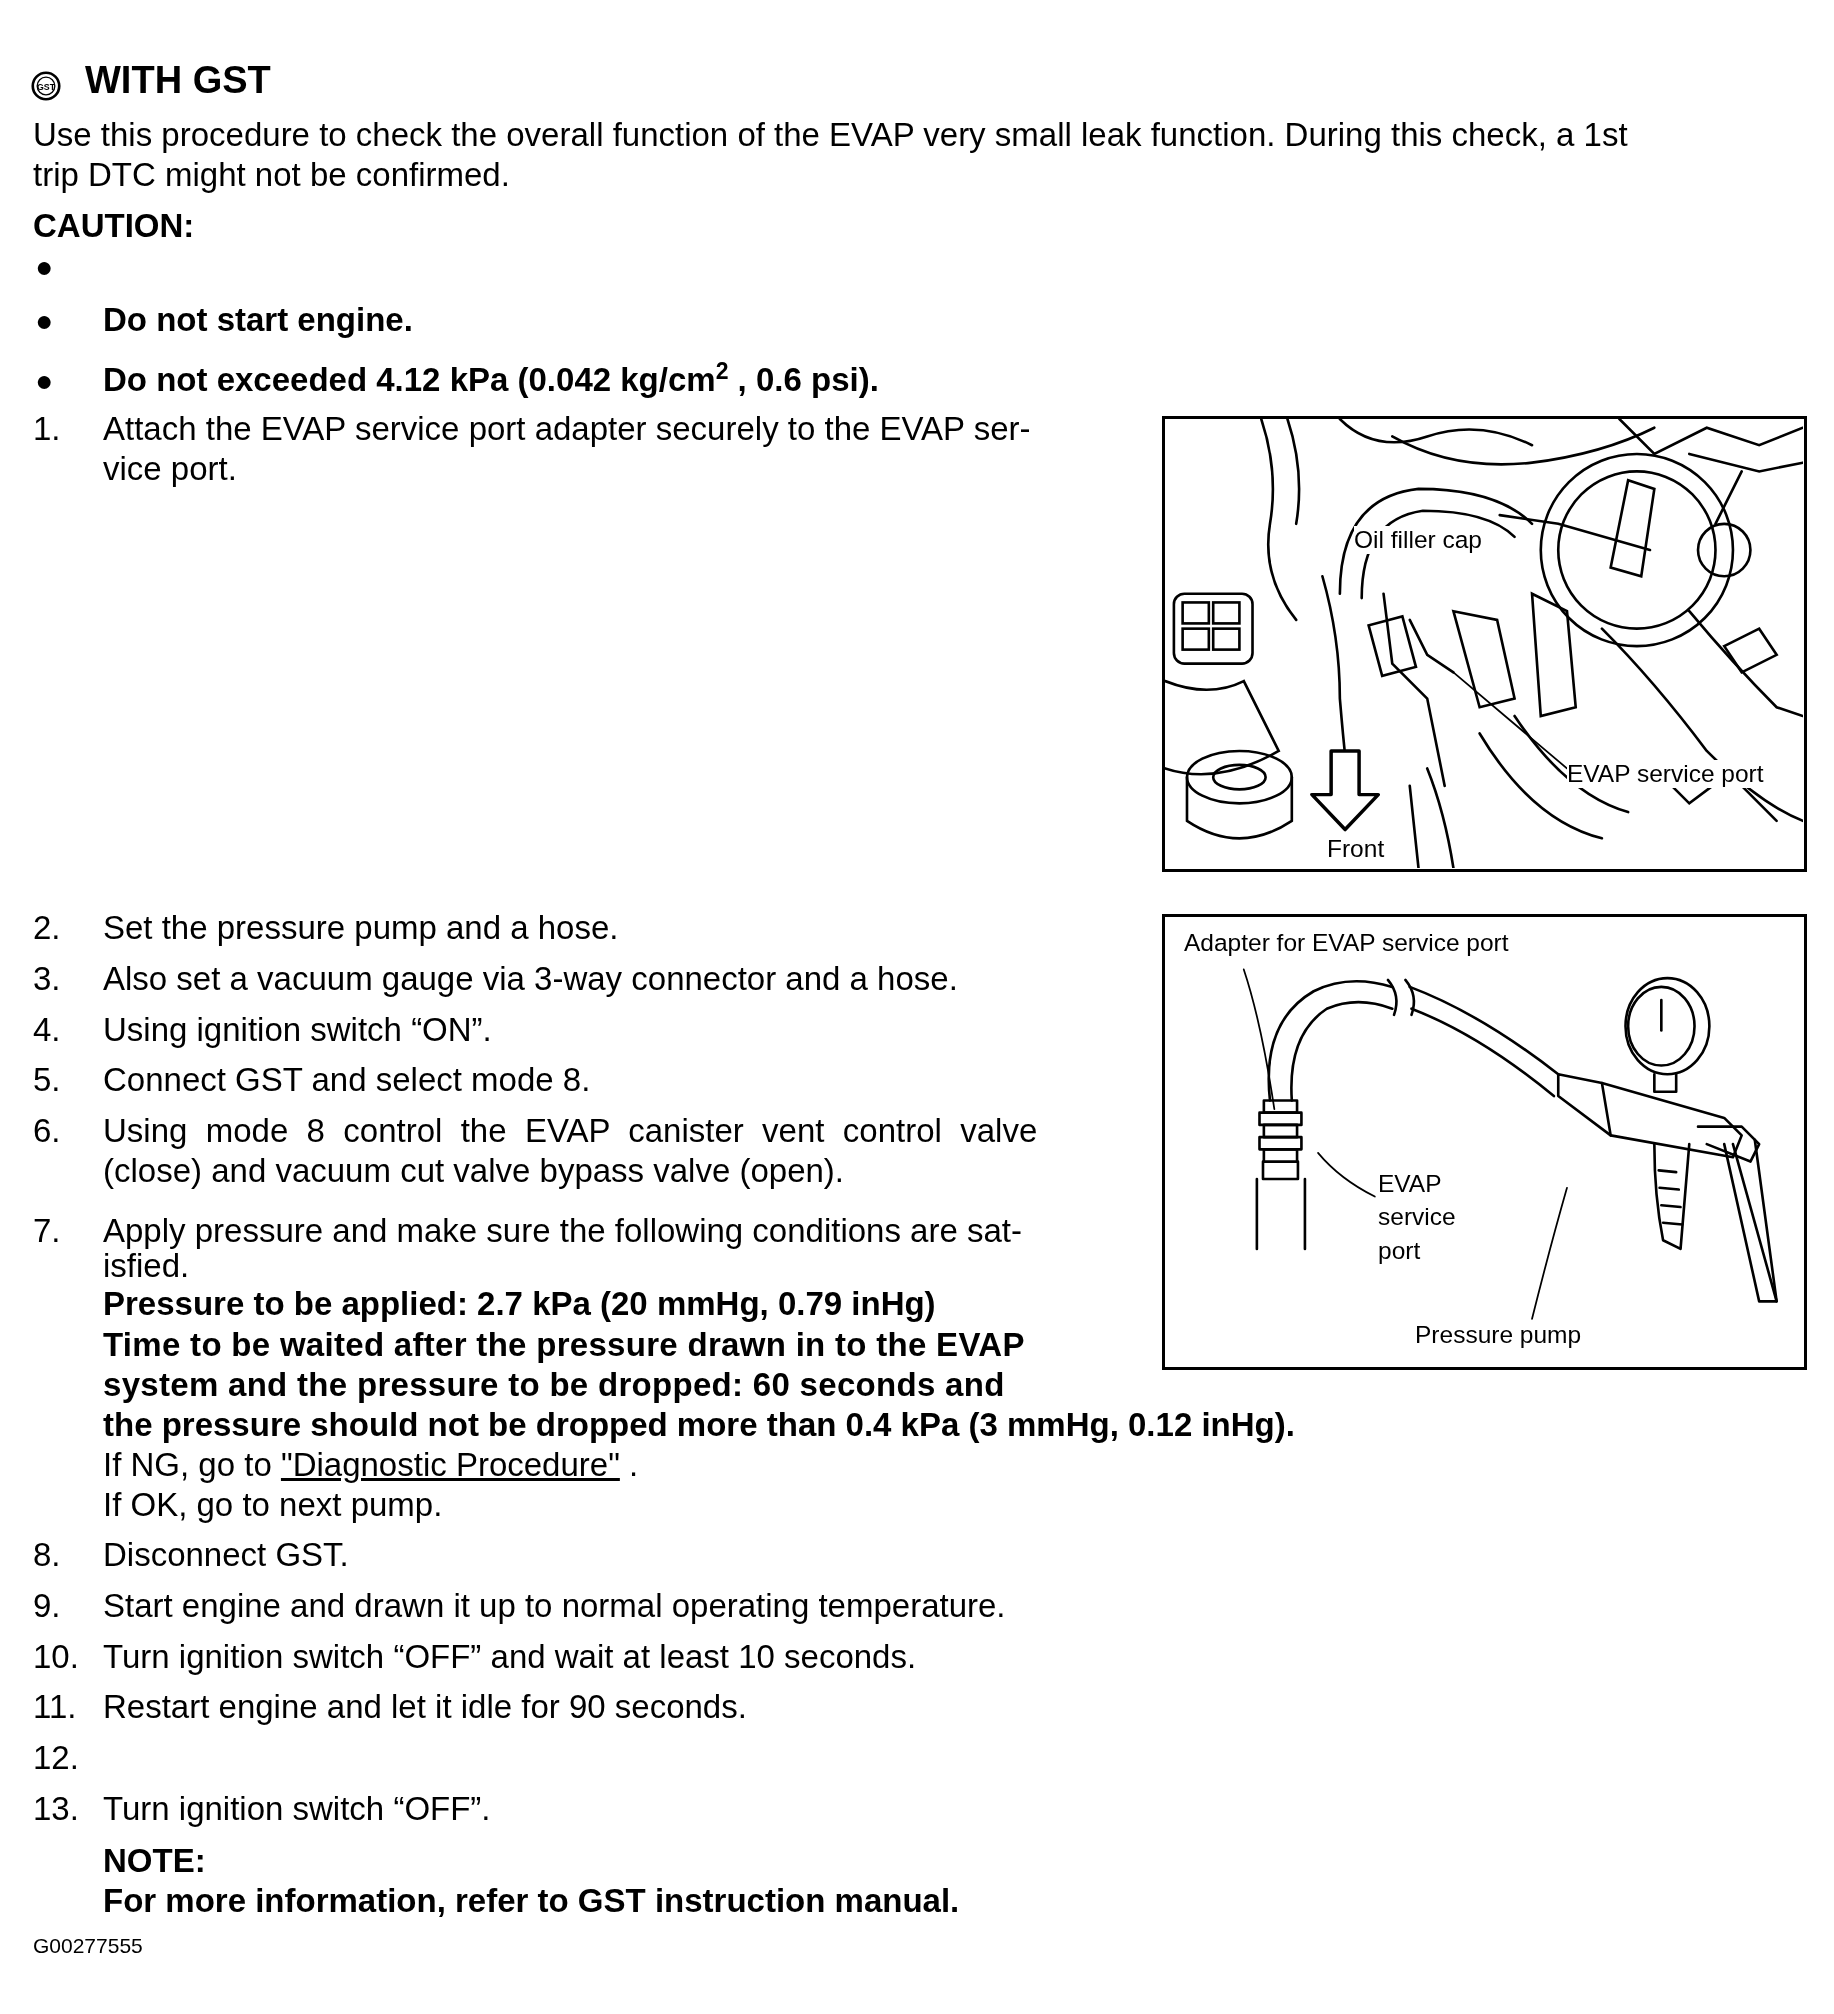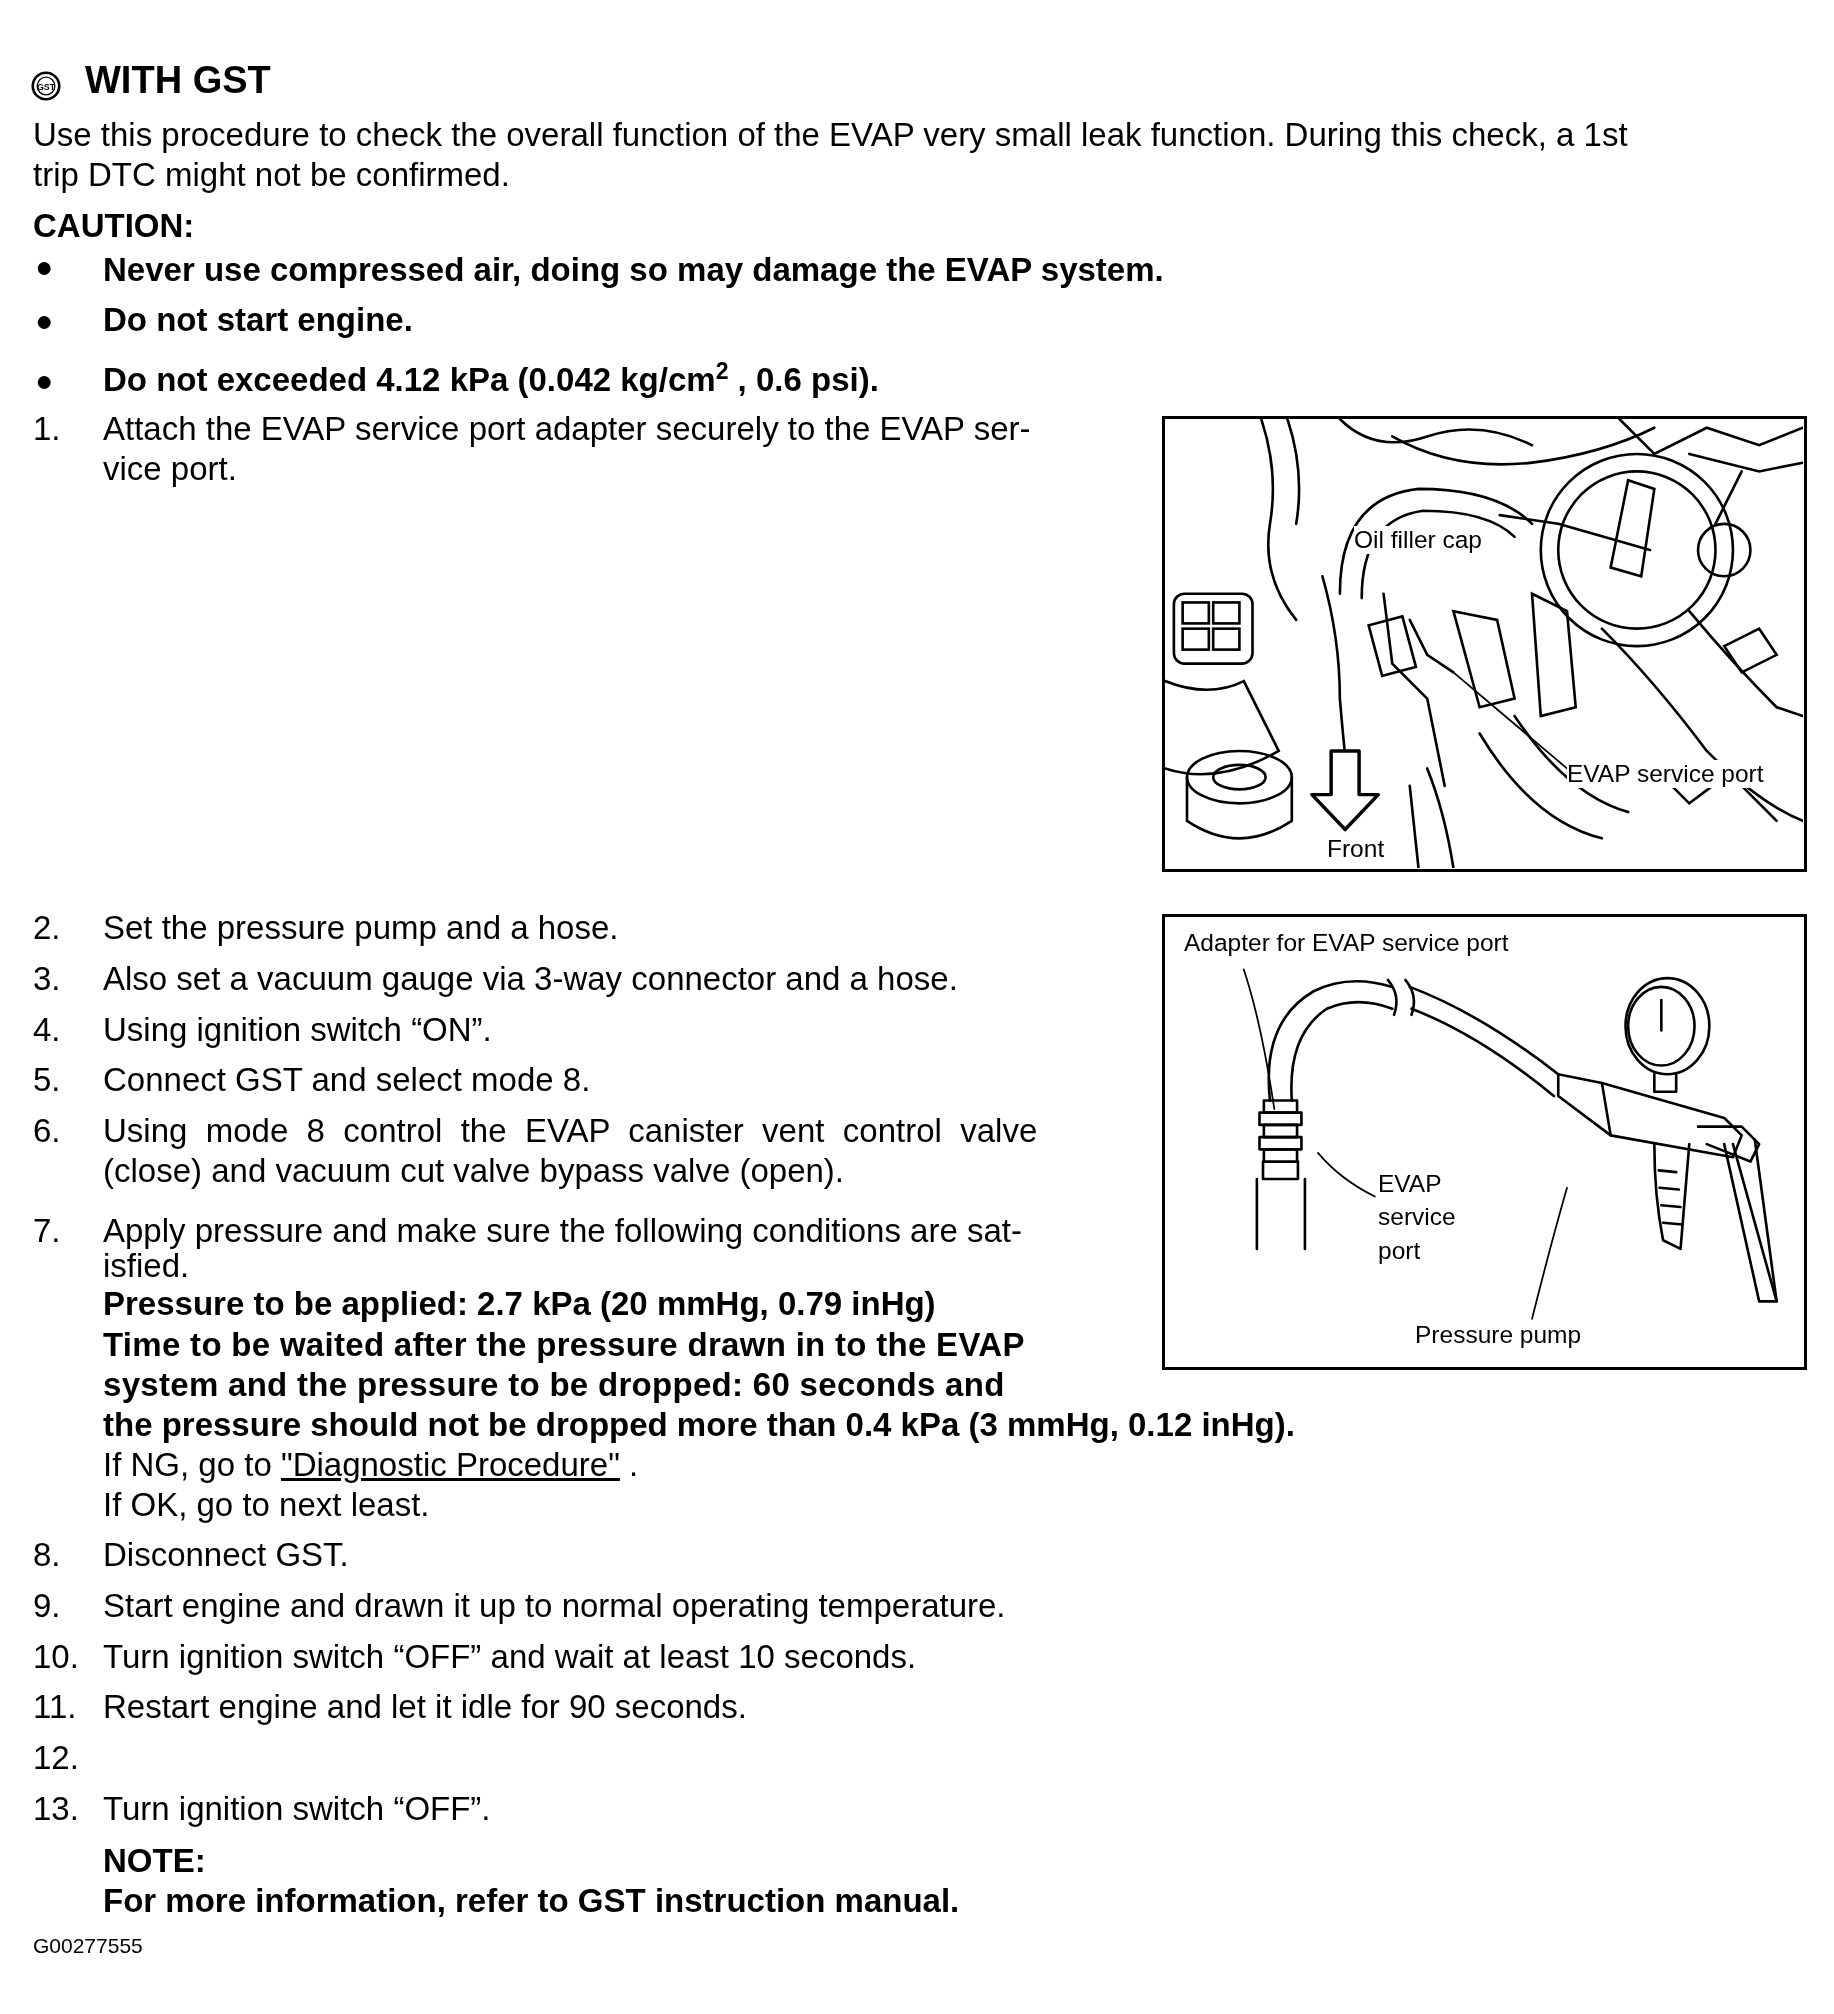--- a/index.html
+++ b/index.html
@@ -35,21 +35,20 @@
   <span class="abs heading" style="left:54px; top:0; white-space:nowrap;">WITH GST</span>
 </div>
 
 <div class="abs txt" style="left:33px; top:115px;">Use this procedure to check the overall function of the EVAP very small leak function. During this check, a 1st</div>
 <div class="abs txt" style="left:33px; top:155px;">trip DTC might not be confirmed.</div>
 
 <div class="abs txt bold" style="left:33px; top:206px;">CAUTION:</div>
 
 <div class="abs" style="left:0; top:250px; width:1397px; height:40px;">
   <span class="bullet" style="top:0;">●</span>
-  <span class="item-text txt bold">Never use compressed air, doing so may damage the EVAP system.</span>
 </div>
 <div class="abs" style="left:0; top:300px; width:1397px; height:40px;">
   <span class="bullet" style="top:3.5px;">●</span>
   <span class="item-text txt bold">Do not start engine.</span>
 </div>
 <div class="abs" style="left:0; top:360px; width:1397px; height:40px;">
   <span class="bullet" style="top:3.5px;">●</span>
   <span class="item-text txt bold"><span>Do not exceeded 4.12 kPa (0.042 kg/cm</span><sup>2</sup><span> , 0.6 psi).</span></span>
 </div>
 
@@ -193,21 +192,21 @@
 
 <div class="abs" style="left:0; top:1211px; width:1485px; height:332px;">
   <span class="num txt">7.</span>
   <span class="item-text txt" style="top:0;">Apply pressure and make sure the following conditions are sat-</span>
   <span class="item-text txt" style="top:35px;">isfied.</span>
   <span class="item-text txt bold" style="top:73px;">Pressure to be applied: 2.7 kPa (20 mmHg, 0.79 inHg)</span>
   <span class="item-text txt bold" style="top:114px; letter-spacing:0.3px;">Time to be waited after the pressure drawn in to the EVAP</span>
   <span class="item-text txt bold" style="top:154px; letter-spacing:0.3px;">system and the pressure to be dropped: 60 seconds and</span>
   <span class="item-text txt bold" style="top:194px;">the pressure should not be dropped more than 0.4 kPa (3 mmHg, 0.12 inHg).</span>
   <span class="item-text txt" style="top:234px;"><span style="white-space:pre;">If NG, go to </span><span class="link">"Diagnostic Procedure"</span><span style="white-space:pre;"> .</span></span>
-  <span class="item-text txt" style="top:274px;">If OK, go to next least.</span>
+  <span class="item-text txt" style="top:274px;">If OK, go to next pump.</span>
 </div>
 
 <div class="abs" style="left:0; top:1535px; width:1153px; height:40px;">
   <span class="num txt">8.</span>
   <span class="item-text txt">Disconnect GST.</span>
 </div>
 <div class="abs" style="left:0; top:1586px; width:1153px; height:40px;">
   <span class="num txt">9.</span>
   <span class="item-text txt">Start engine and drawn it up to normal operating temperature.</span>
 </div>

